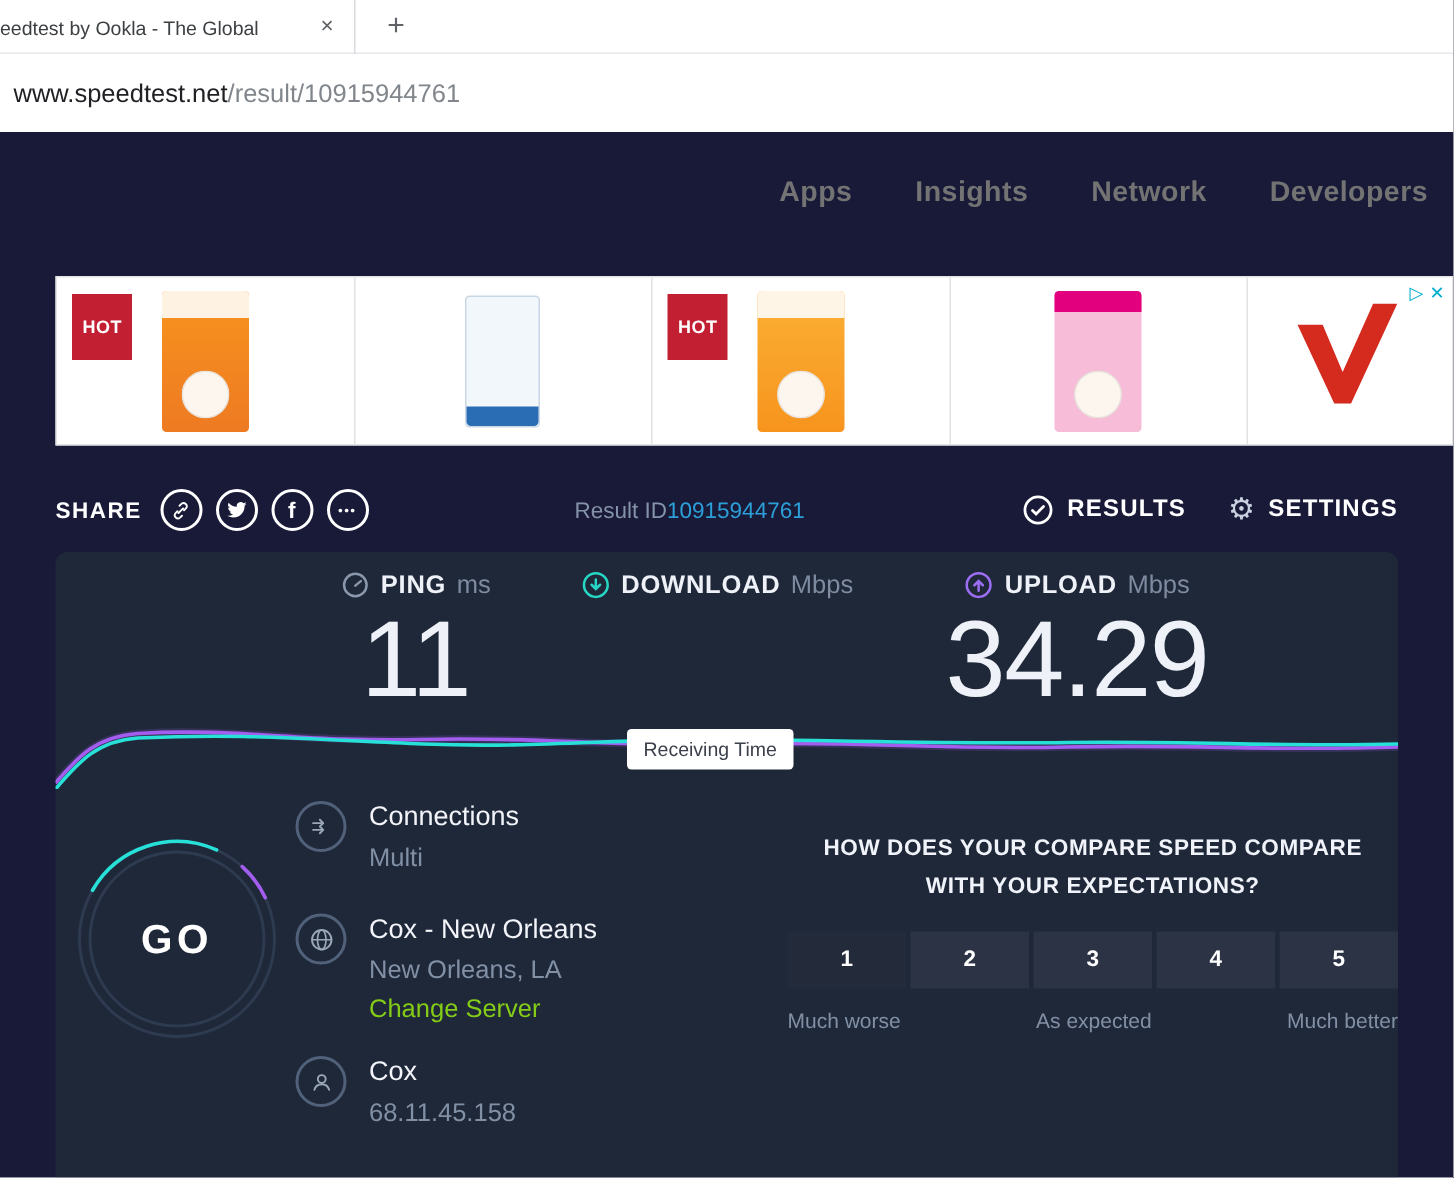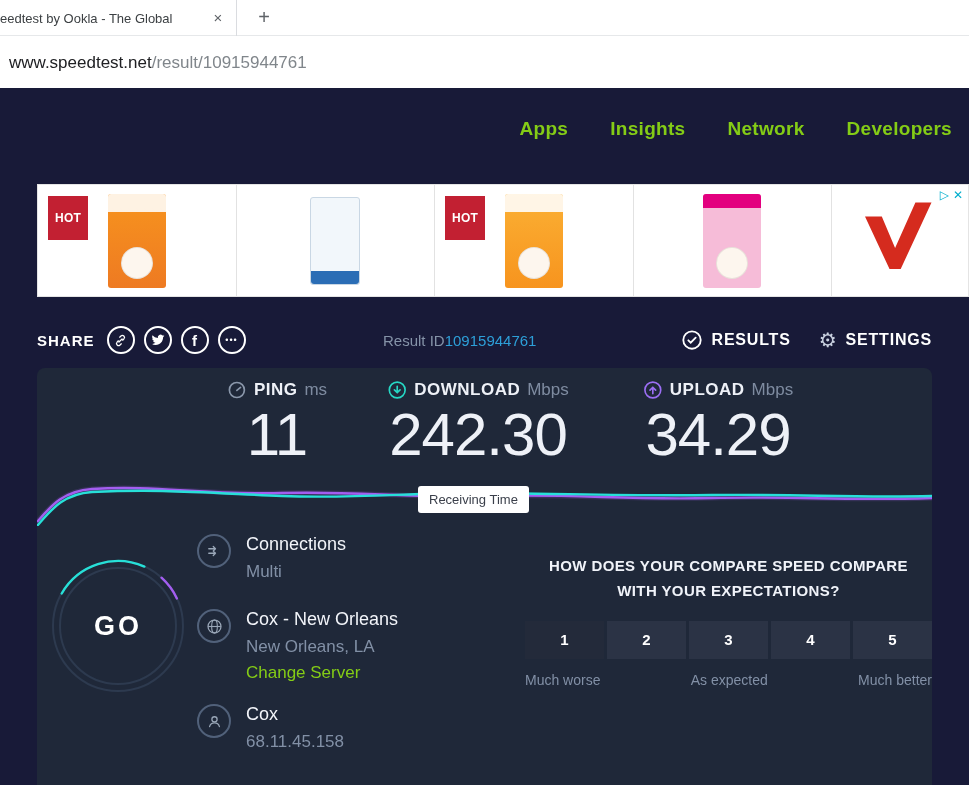--- a/index.html
+++ b/index.html
@@ -12,21 +12,21 @@
   .tab-title { flex: 1; font-size: 13px; color: #3c4043; white-space: nowrap; overflow: hidden; }
   .tab-close { width: 18px; height: 18px; line-height: 17px; text-align: center; font-size: 15px; color: #5f6368; margin: 0 9px 0 4px; cursor: pointer; }
   .newtab { position: absolute; left: 252px; top: 6px; width: 24px; height: 24px; font-size: 20px; color: #5f6368; text-align: center; line-height: 23px; cursor: pointer; }
   .urlbar { position: absolute; top: 37px; left: 0; right: 0; height: 51px; background: #fff; display: flex; align-items: center; padding-left: 9px; font-size: 17px; cursor: text; }
   .url-domain { color: #202124; }
   .url-path { color: #80868b; }
 
   
   .page { position: absolute; top: 88px; left: 0; right: 0; bottom: 0; background: #181a38; }
   .nav { position: absolute; top: 30px; right: 17px; display: flex; gap: 42px; }
-  .nav .nav-link { color: #84cc16; font-size: 19px; font-weight: 600; letter-spacing: .3px; cursor: pointer; }
+  .nav .nav-link { color: #737373; font-size: 19px; font-weight: 600; letter-spacing: .3px; cursor: pointer; }
 
   
   .ad { position: absolute; top: 96px; left: 37px; right: 0; height: 113px; background: #fff; display: flex; border: 1px solid #e4e4e4; }
   .ad-panel { flex: 1; border-right: 1px solid #e2e2e2; position: relative; display: flex; align-items: center; justify-content: center; cursor: pointer; }
   .ad-panel:last-child { border-right: none; flex: 0 0 136px; }
   .hot { position: absolute; top: 11px; left: 10px; background: #c22032; color: #fff; font-size: 12px; font-weight: 700; padding: 15px 7px; letter-spacing: .3px; }
   .box { width: 58px; height: 94px; border-radius: 3px; position: relative; }
   .box .cap { position: absolute; top: 0; left: 0; right: 0; height: 18px; background: rgba(255,255,255,.88); border-radius: 3px 3px 0 0; }
   .box .pup { position: absolute; left: 50%; bottom: 9px; transform: translateX(-50%); width: 32px; height: 32px; border-radius: 50%; background: #fdf6ee; border: 1px solid rgba(0,0,0,.08); }
   .box-a { background: linear-gradient(#f7941e, #ee7a22); }
@@ -52,21 +52,21 @@
   .rg-label { color: #fff; font-weight: 700; font-size: 16px; letter-spacing: .8px; }
   .gear { font-size: 20px; color: #c9d1e0; line-height: 1; }
 
   
   .card { position: absolute; top: 280px; left: 37px; right: 37px; bottom: 0; background: #1f2839; border-radius: 8px 8px 0 0; padding-left: 21px; }
   .stat { position: absolute; top: 12px; transform: translateX(-50%); text-align: center; }
   .stat-ping { left: 240px; } .stat-down { left: 441px; } .stat-up { left: 681px; }
   .stat .head { display: flex; align-items: center; gap: 7px; justify-content: center; font-size: 17px; }
   .stat .label { color: #eef1f7; font-weight: 700; letter-spacing: .5px; }
   .stat .unit { color: #7e8ba0; }
-  .stat .value { font-size: 60px; font-weight: 100; color: #eef1f7; letter-spacing: -1px; margin-top: 3px; line-height: 1.05; }
+  .stat .value { font-size: 72px; font-weight: 100; color: #eef1f7; letter-spacing: -1px; margin-top: 3px; line-height: 1.05; }
 
   .graph { position: absolute; top: 96px; left: 0; width: 100%; height: 62px; }
   .tooltip { position: absolute; top: 118px; left: 381px; background: #fff; color: #3a3f4a; font-size: 13px; padding: 6px 11px; border-radius: 3px; white-space: nowrap; }
 
   .go { position: absolute; left: 13px; top: 190px; width: 136px; height: 136px; cursor: pointer; }
   .go-label { position: absolute; inset: 0; display: flex; align-items: center; justify-content: center; color: #fff; font-size: 27px; font-weight: 700; letter-spacing: 3px; }
 
   .conn { position: absolute; left: 160px; top: 166px; width: 300px; }
   .conn-row { display: flex; margin-bottom: 21px; }
   .conn-icon { width: 34px; height: 34px; border: 2px solid #51617a; border-radius: 50%; flex: 0 0 34px; display: flex; align-items: center; justify-content: center; margin-right: 15px; color: #9aa7b8; }
@@ -195,21 +195,20 @@
 
       <div class="stat stat-down">
         <div class="head">
           <svg width="20" height="20" viewBox="0 0 24 24">
               <circle cx="12" cy="12" r="9.5" stroke="#26d7c4" stroke-width="2" fill="none"></circle>
               <path d="M12 7.5v7.5M8.6 11.8l3.4 3.4 3.4-3.4" stroke="#26d7c4" stroke-width="2" fill="none" stroke-linecap="round"></path>
             </svg>
           <span class="label">DOWNLOAD</span>
           <span class="unit">Mbps</span>
         </div>
-        <div class="value">242.30</div>
       </div>
 
       <div class="stat stat-up">
         <div class="head">
           <svg width="20" height="20" viewBox="0 0 24 24">
               <circle cx="12" cy="12" r="9.5" stroke="#9b6ef3" stroke-width="2" fill="none"></circle>
               <path d="M12 16.5V9M8.6 12.2L12 8.8l3.4 3.4" stroke="#9b6ef3" stroke-width="2" fill="none" stroke-linecap="round"></path>
             </svg>
           <span class="label">UPLOAD</span>
           <span class="unit">Mbps</span>

